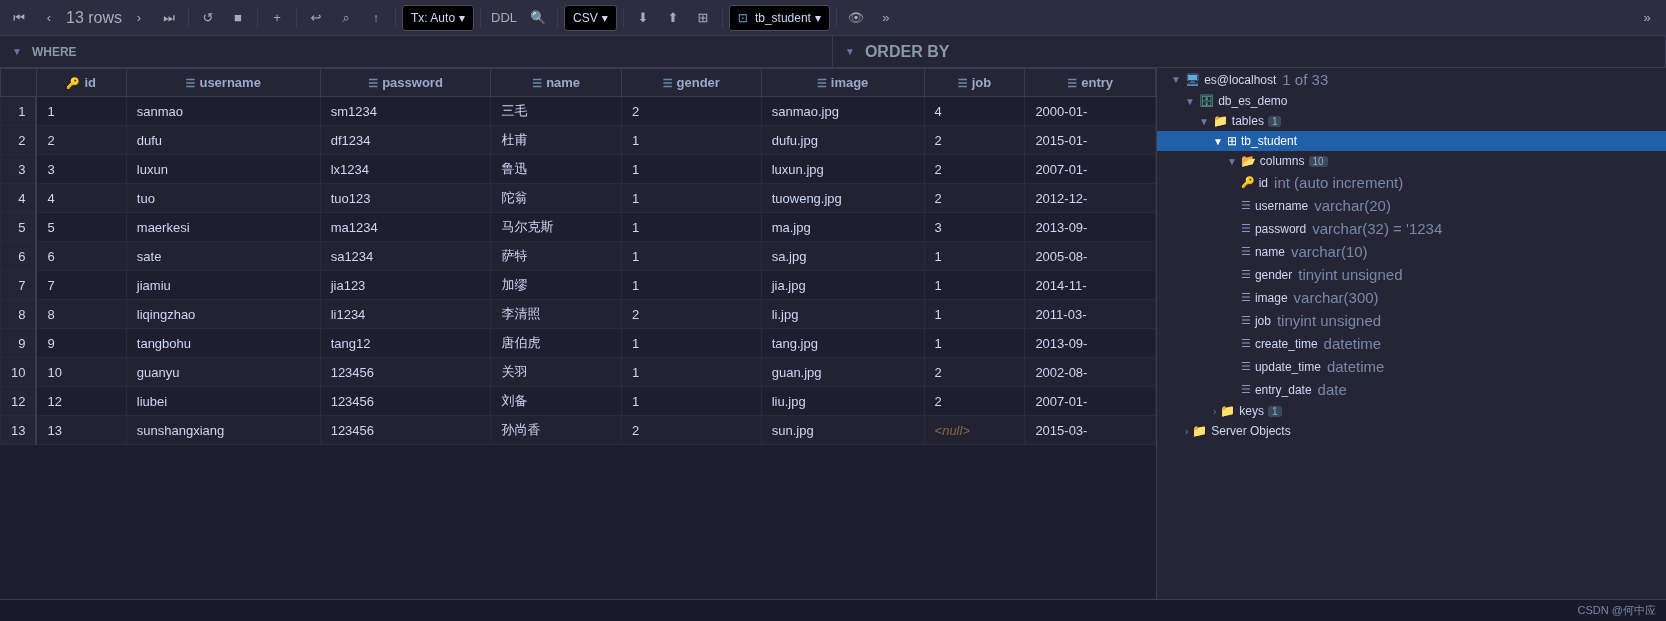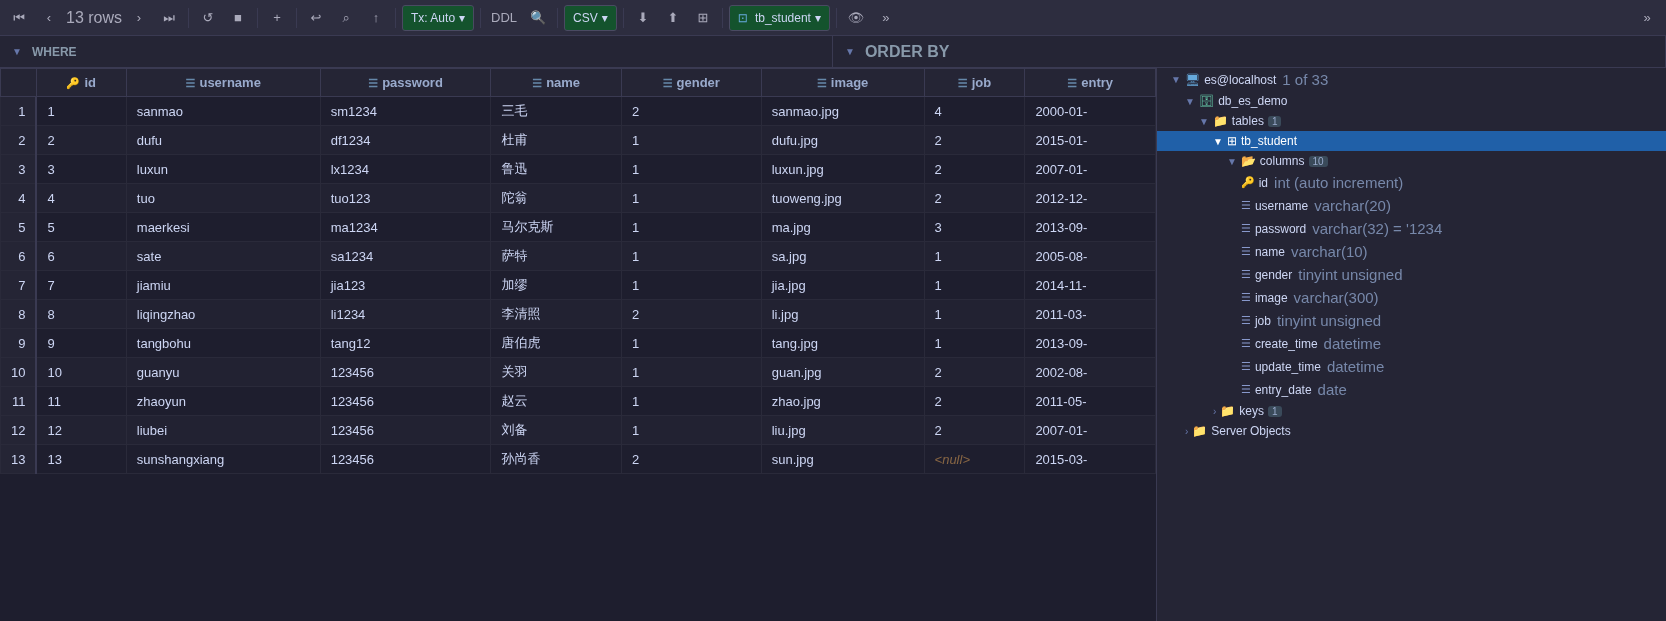--- a/index.html
+++ b/index.html
@@ -4,21 +4,21 @@
   <style>
     * { box-sizing: border-box; margin: 0; padding: 0; }
     body { font-family: 'Segoe UI', Arial, sans-serif; font-size: 13px; background: #1e1e2e; color: #cdd6f4; overflow: hidden; }
 
     .app-container { display: flex; flex-direction: column; width: 1666px; height: 621px; background: #282838; }
 
     
     .toolbar { display: flex; align-items: center; height: 36px; background: #2d2d3f; border-bottom: 1px solid #3a3a52; padding: 0 6px; gap: 4px; flex-shrink: 0; }
     .toolbar-btn { display: flex; align-items: center; justify-content: center; height: 26px; min-width: 26px; padding: 0 4px; background: transparent; border: none; color: #aab; cursor: pointer; border-radius: 3px; font-size: 13px; }
     .toolbar-divider { width: 1px; height: 20px; background: #3a3a52; margin: 0 2px; }
-    .toolbar-dropdown { display: flex; align-items: center; height: 26px; padding: 0 8px; background: #14532d; border: 1px solid #4a4a62; border-radius: 3px; color: #cdd6f4; cursor: pointer; font-size: 12px; gap: 4px; }
+    .toolbar-dropdown { display: flex; align-items: center; height: 26px; padding: 0 8px; background: #000000; border: 1px solid #4a4a62; border-radius: 3px; color: #cdd6f4; cursor: pointer; font-size: 12px; gap: 4px; }
     .row-count { display: flex; align-items: center; gap: 3px; color: #aab; font-size: 16px; }
     .spacer { flex: 1; }
 
     
     .filter-bar { display: flex; height: 32px; background: #252535; border-bottom: 1px solid #3a3a52; flex-shrink: 0; }
     .filter-section { display: flex; align-items: center; padding: 0 12px; gap: 6px; color: #8899aa; font-size: 12px; border-right: 1px solid #3a3a52; }
     .filter-section.wide { flex: 1; }
 
     
     .main-content { display: flex; flex: 1; overflow: hidden; }
@@ -249,31 +249,20 @@
     <td>10</td>
     <td>guanyu</td>
     <td>123456</td>
     <td>关羽</td>
     <td>1</td>
     <td>guan.jpg</td>
     <td>2</td>
     <td>2002-08-</td>
   </tr>
             <tr>
-    <td class="row-num-col">11</td>
-    <td>11</td>
-    <td>zhaoyun</td>
-    <td>123456</td>
-    <td>赵云</td>
-    <td>1</td>
-    <td>zhao.jpg</td>
-    <td>2</td>
-    <td>2011-05-</td>
-  </tr>
-            <tr>
     <td class="row-num-col">12</td>
     <td>12</td>
     <td>liubei</td>
     <td>123456</td>
     <td>刘备</td>
     <td>1</td>
     <td>liu.jpg</td>
     <td>2</td>
     <td>2007-01-</td>
   </tr>
@@ -388,13 +377,16 @@
       </div>
 
       <div class="tree-item tree-indent-2">
         <span class="chevron">›</span>
         <span class="icon-folder">📁</span>
         <span class="tree-label">Server Objects</span>
       </div>
     </div>
   </div>
 
+  <div class="statusbar">
+    <span class="statusbar-text">CSDN @何中应</span>
+  </div>
 </div>
 
 </body></html>

